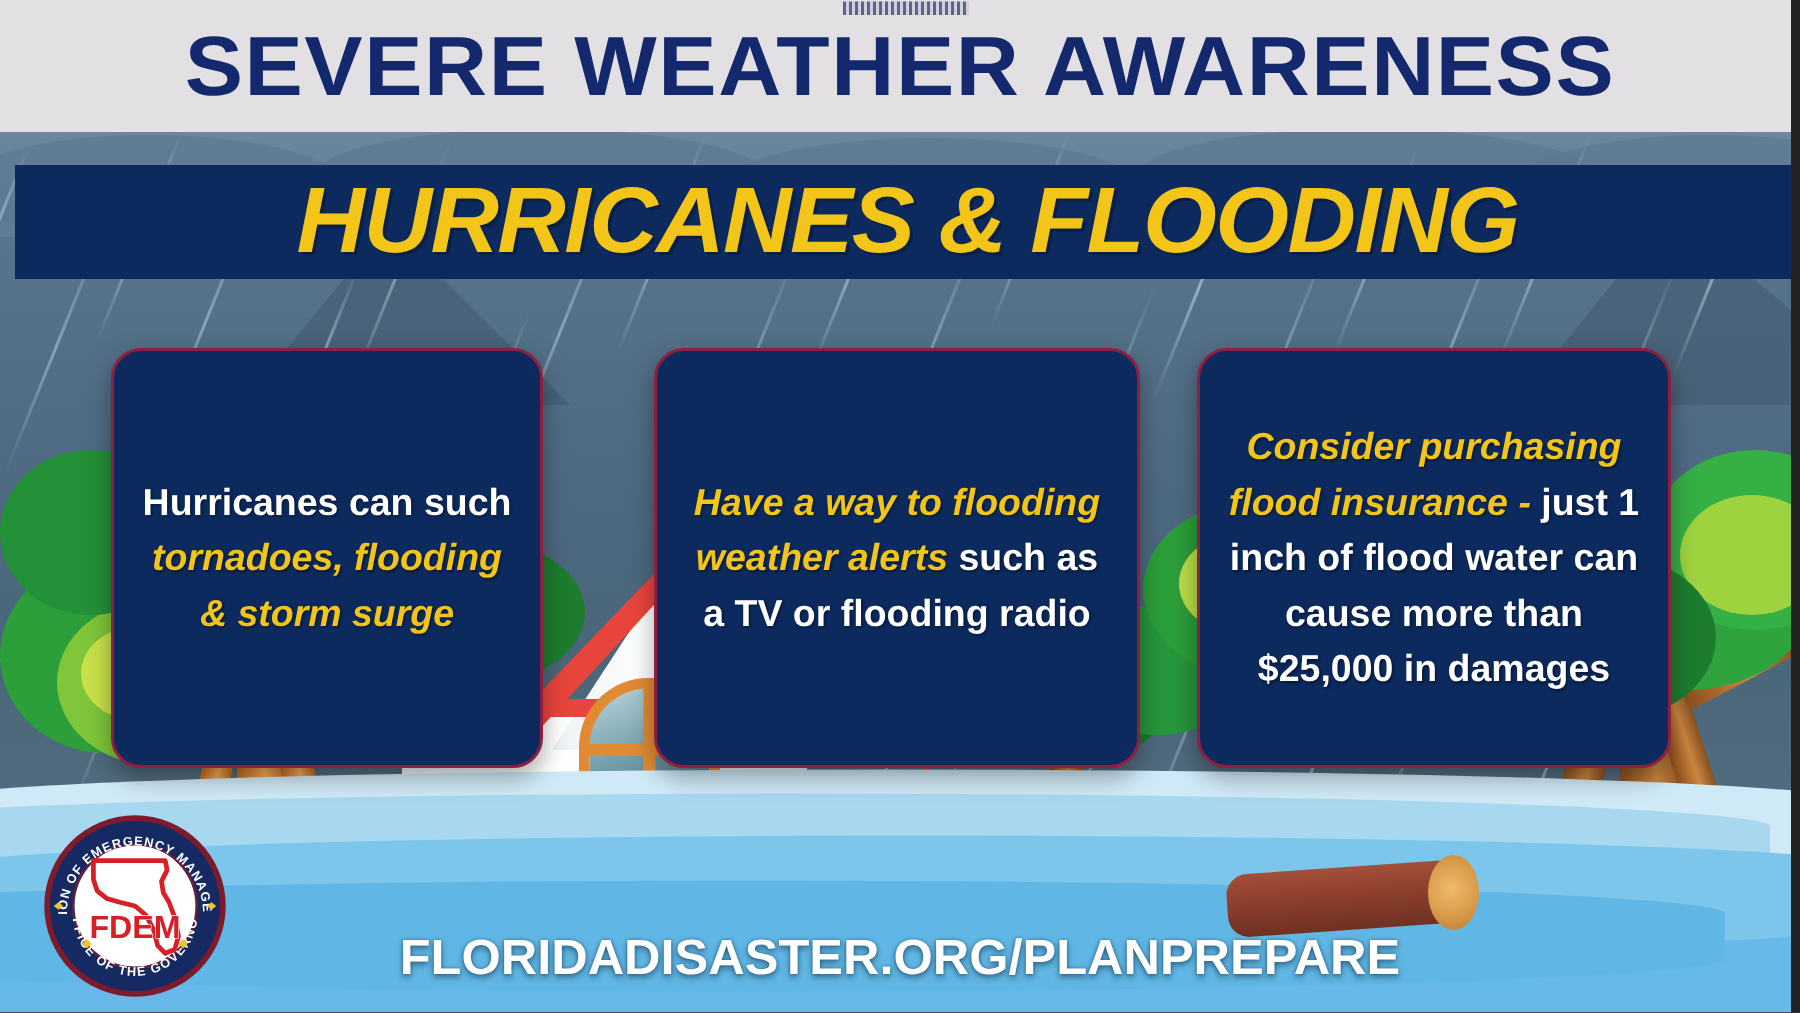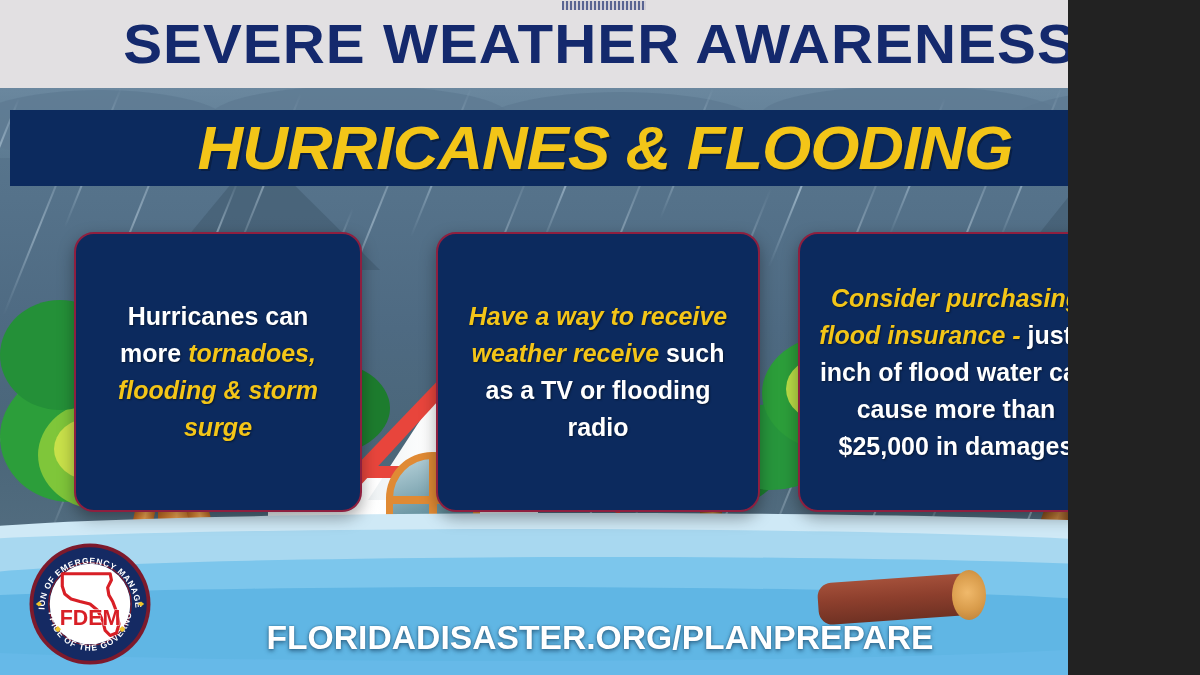--- a/index.html
+++ b/index.html
@@ -1,18 +1,18 @@
 <!DOCTYPE html>
 <html><head>
 <meta charset="utf-8">
 <style>
   html,body{margin:0;padding:0;background:#222;}
   *{box-sizing:border-box;}
   .poster{
-    position:relative;width:1068px;height:675px;overflow:hidden;
+    position:relative;width:1194px;height:675px;overflow:hidden;
     font-family:"Liberation Sans", sans-serif;
     background:#54718c;
   }
 
   
   .sky{position:absolute;left:0;top:88px;width:1200px;height:500px;
        background:linear-gradient(180deg,#5b788f 0%,#55728a 22%,#4e6a82 48%,#4a6679 70%,#566f82 100%);}
   .cloudband{position:absolute;left:0;top:88px;width:1200px;height:70px;
        background:linear-gradient(180deg,#6d8aa1 0%,#5e7c93 100%);opacity:.85;}
   .cloud{position:absolute;border-radius:50%;background:#5e7a92;opacity:.75;}
@@ -184,27 +184,27 @@
   <div class="logend" style="left:952px;top:570px;width:34px;height:50px;"></div>
 
   <div class="topstrip"></div>
   <div class="tinytop"></div>
   <div class="title">SEVERE WEATHER AWARENESS</div>
   <div class="subband"></div>
   <div class="subtitle">HURRICANES &amp; FLOODING</div>
 
   <div class="card" style="left:74px;top:232px;width:288px;height:280px;">
     <p>
-      <span>Hurricanes can more </span><span class="hl">tornadoes, flooding &amp; storm surge</span>
+      <span>Hurricanes can such </span><span class="hl">tornadoes, flooding &amp; storm surge</span>
     </p>
   </div>
 
   <div class="card" style="left:436px;top:232px;width:324px;height:280px;">
     <p>
-      <span class="hl">Have a way to receive weather receive</span><span> such as a TV or flooding radio</span>
+      <span class="hl">Have a way to flooding weather alerts</span><span> such as a TV or flooding radio</span>
     </p>
   </div>
 
   <div class="card" style="left:798px;top:232px;width:316px;height:280px;">
     <p>
       <span class="hl">Consider purchasing flood insurance -</span><span> just 1 inch of flood water can cause more than $25,000 in damages</span>
     </p>
   </div>
 
   <div class="urlbar">FLORIDADISASTER.ORG/PLANPREPARE</div>

